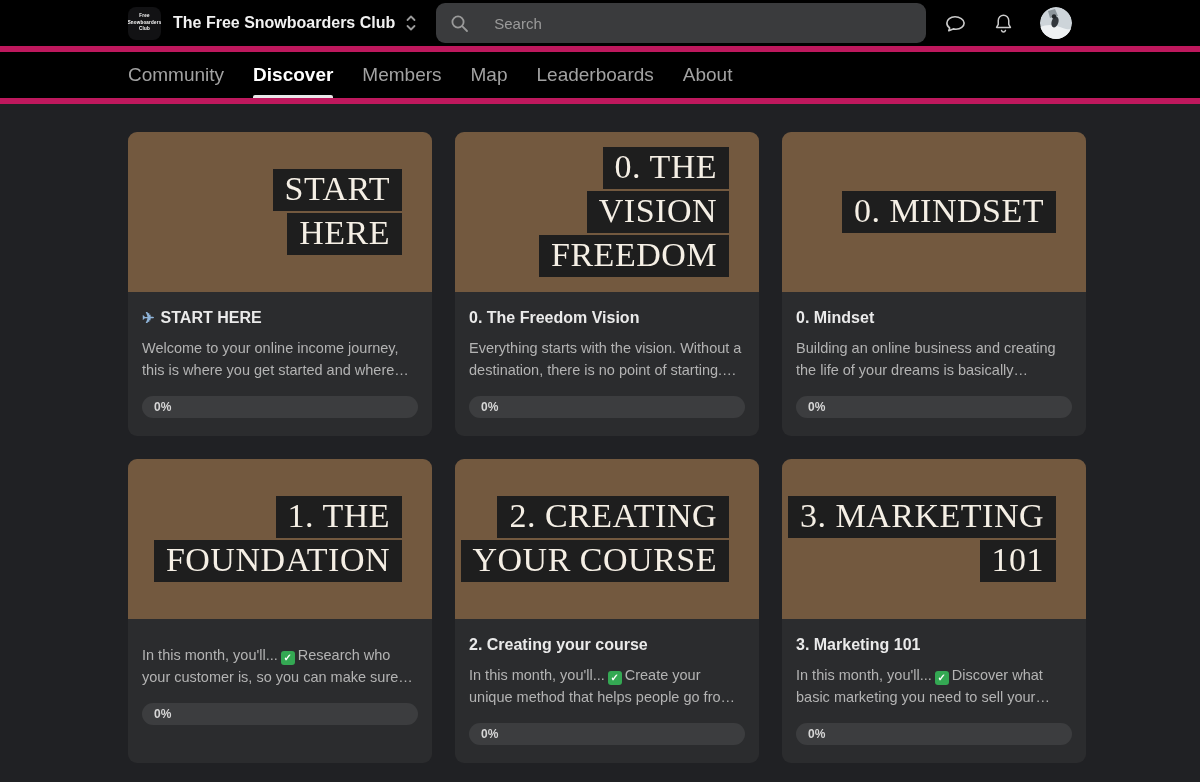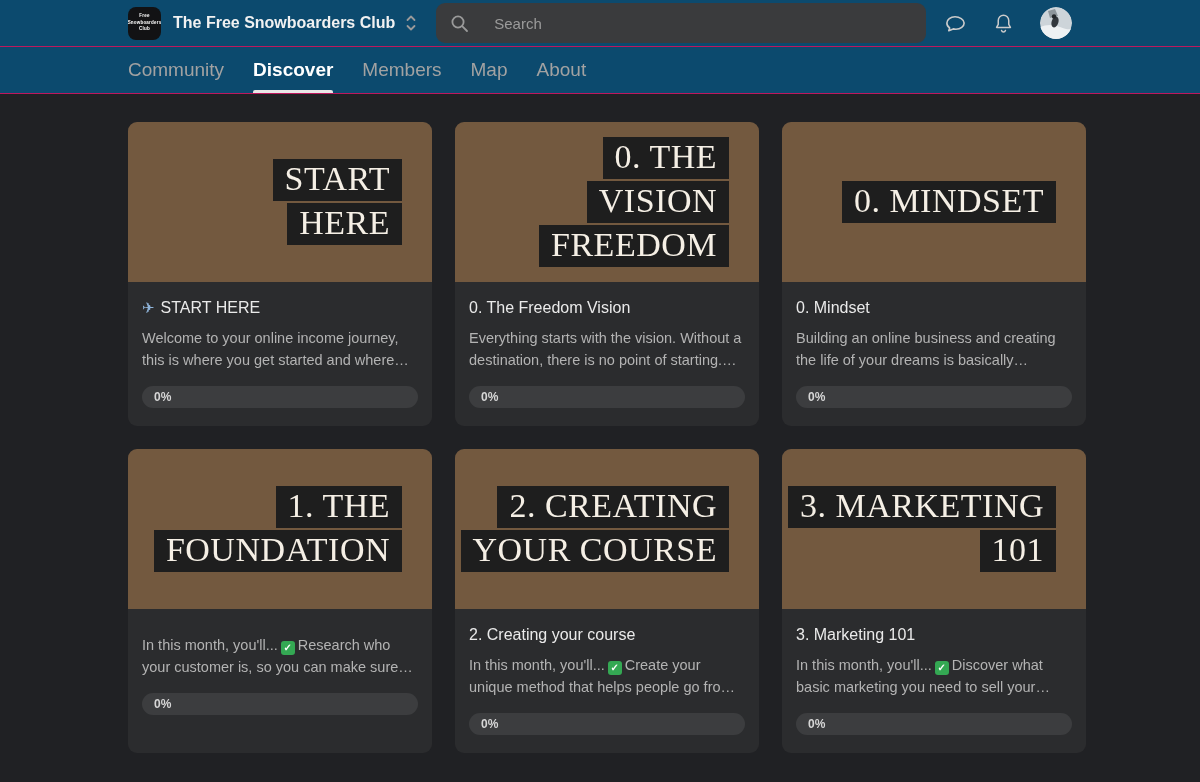--- a/index.html
+++ b/index.html
@@ -3,21 +3,21 @@
 <meta charset="utf-8">
 <style>
   * { margin:0; padding:0; box-sizing:border-box; }
   html,body { width:1200px; height:782px; overflow:hidden; }
   body {
     font-family:"Liberation Sans", sans-serif;
     background:#202124;
     color:#e8e8e8;
   }
   
-  .header { background:#0c4a6e; border-bottom:1px solid #be185d; }
+  .header { background:#000000; border-bottom:6px solid #be185d; }
   .header-inner {
     width:944px; margin:0 auto; height:46px;
     display:flex; align-items:center;
   }
   .logo {
     width:33px; height:33px; border-radius:8px; background:#121214;
     display:flex; flex-direction:column; align-items:center; justify-content:center;
     flex-shrink:0; cursor:pointer;
   }
   .logo span { font-size:4.5px; font-weight:bold; color:#fff; line-height:1.5; letter-spacing:.2px; }
@@ -70,21 +70,21 @@
     padding-right:30px;
   }
   .cover-line {
     display:inline-block; background:#1e1e1e; color:#f5efe5;
     font-family:"Liberation Serif","DejaVu Serif",serif;
     font-size:34px; line-height:1.12; letter-spacing:.5px;
     padding:1px 12px 3px; margin:1px 0; white-space:nowrap;
   }
   .card-body { padding:16px 14px 18px; }
   .card-title {
-    font-size:16px; font-weight:400; color:#eaeaea; line-height:1.25;
+    font-size:16px; font-weight:700; color:#eaeaea; line-height:1.25;
     white-space:nowrap; overflow:hidden;
   }
   .plane-icon { color:#8fb4d9; font-size:15px; margin-right:6px; }
   .card-desc {
     margin-top:10px; font-size:14.5px; line-height:21.5px; color:#b3b3b3;
     height:44px; overflow:hidden;
     display:-webkit-box; -webkit-line-clamp:2; -webkit-box-orient:vertical;
   }
   .check-icon {
     display:inline-block; width:14px; height:14px; border-radius:3px;
@@ -152,20 +152,21 @@
     </div>
   </div>
 </div>
 
 <div class="header">
   <div class="nav-inner">
     <div class="nav-item">Community</div>
     <div class="nav-item active">Discover</div>
     <div class="nav-item">Members</div>
     <div class="nav-item">Map</div>
+    <div class="nav-item">Leaderboards</div>
     <div class="nav-item">About</div>
   </div>
 </div>
 
 <div class="main">
   <div class="grid">
 
     <a class="card">
       <div class="cover">
         <span class="cover-line">START</span>

